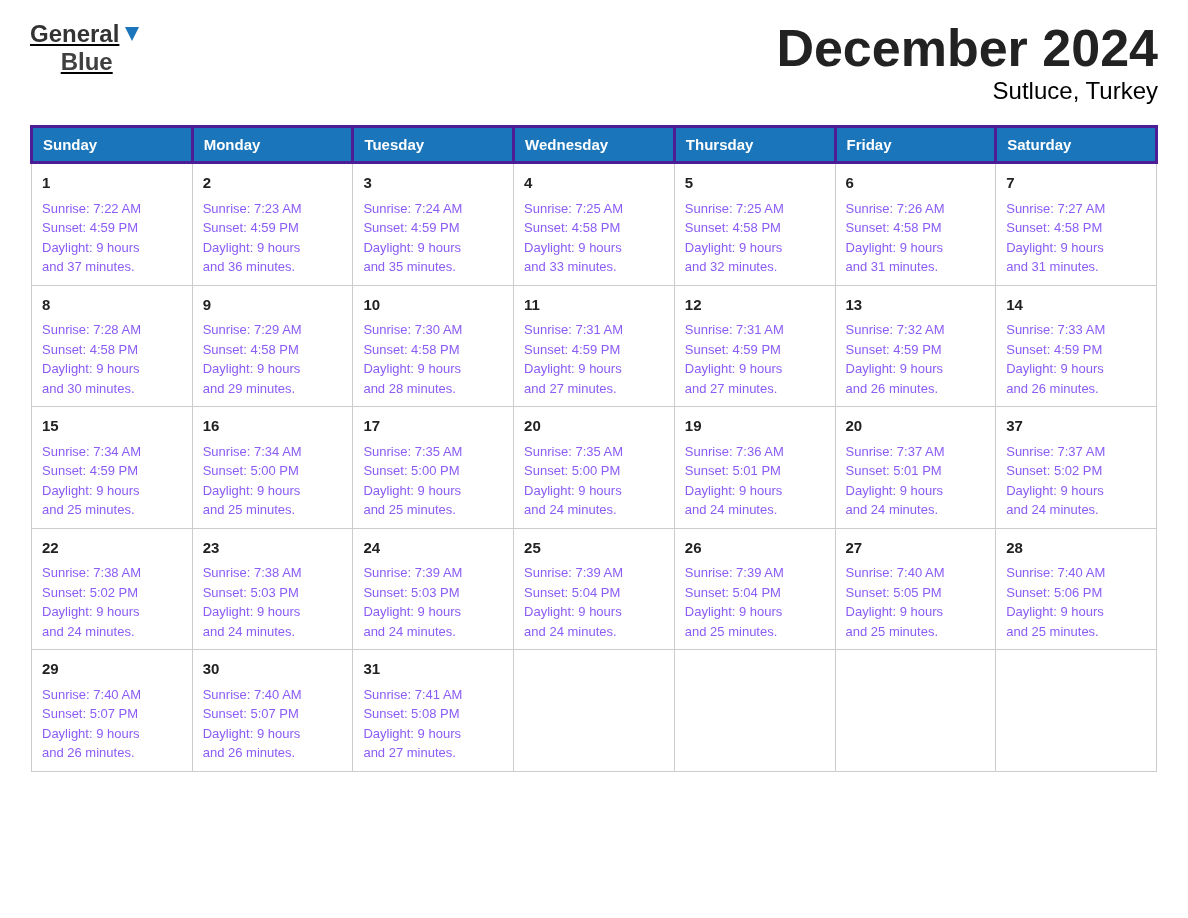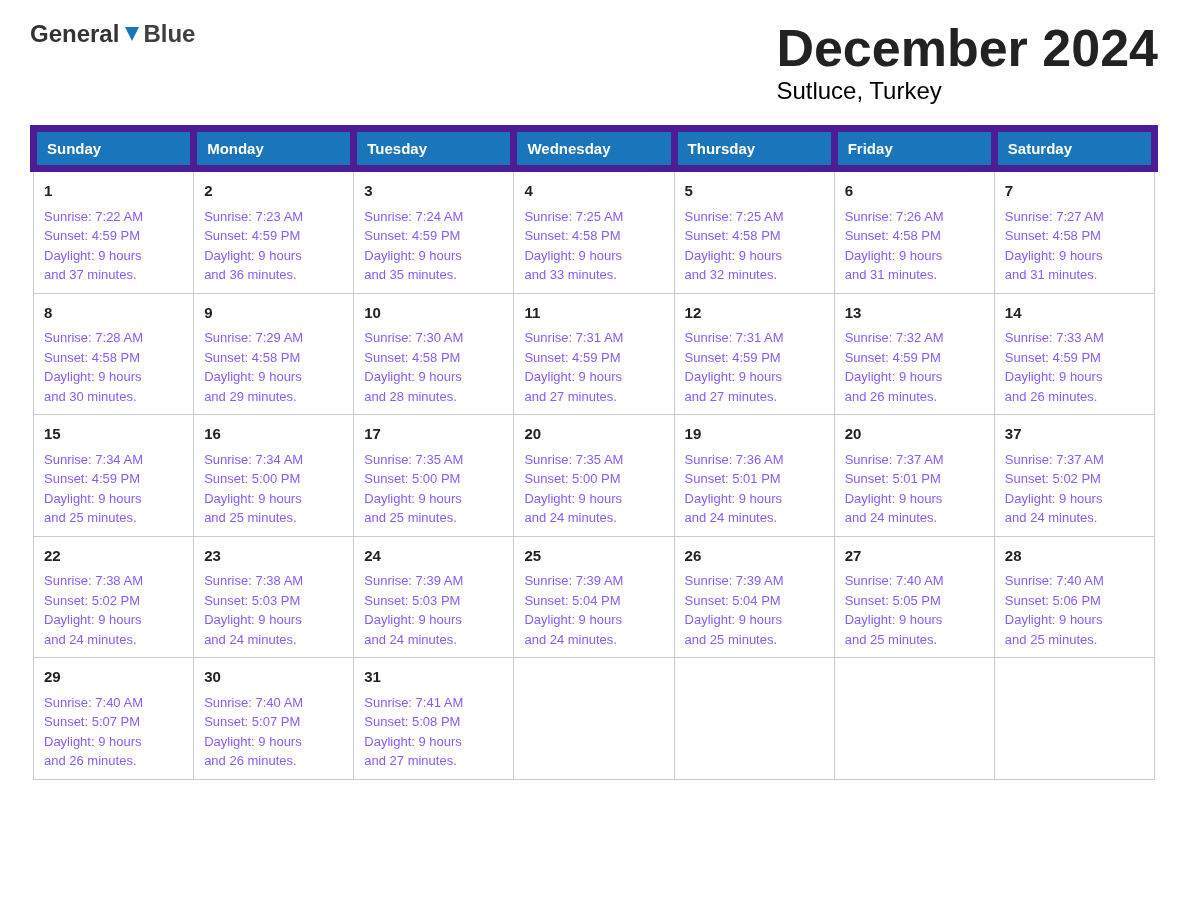--- a/index.html
+++ b/index.html
@@ -11,25 +11,26 @@
       min-height: 918px;
     }
     .header {
       display: flex;
       justify-content: space-between;
       align-items: flex-start;
       margin-bottom: 20px;
     }
     .logo {
       display: flex;
-      flex-direction: row;
+      flex-direction: column;
       align-items: center;
+      text-decoration: underline;
     }
     .title-block {
-      text-align: left;
+      text-align: right;
       margin-left: 47px;
     }
     .month-title {
       font-size: 52px;
       font-weight: bold;
       color: #222;
       line-height: 1.1;
     }
     .location {
       font-size: 24px;
@@ -40,21 +41,21 @@
       border-collapse: collapse;
       table-layout: fixed;
     }
     thead tr th {
       background-color: #1a75bb;
       color: #fff;
       padding: 8px 10px;
       font-size: 15px;
       font-weight: bold;
       text-align: left;
-      border: 7px solid #4c1d95;
+      border: 3px solid #4c1d95;
     }
     tbody tr td {
       vertical-align: top;
       padding: 8px 10px;
       font-size: 13px;
       color: #222;
       border: 1px solid #ccc;
       min-height: 100px;
       line-height: 1.5;
     }

